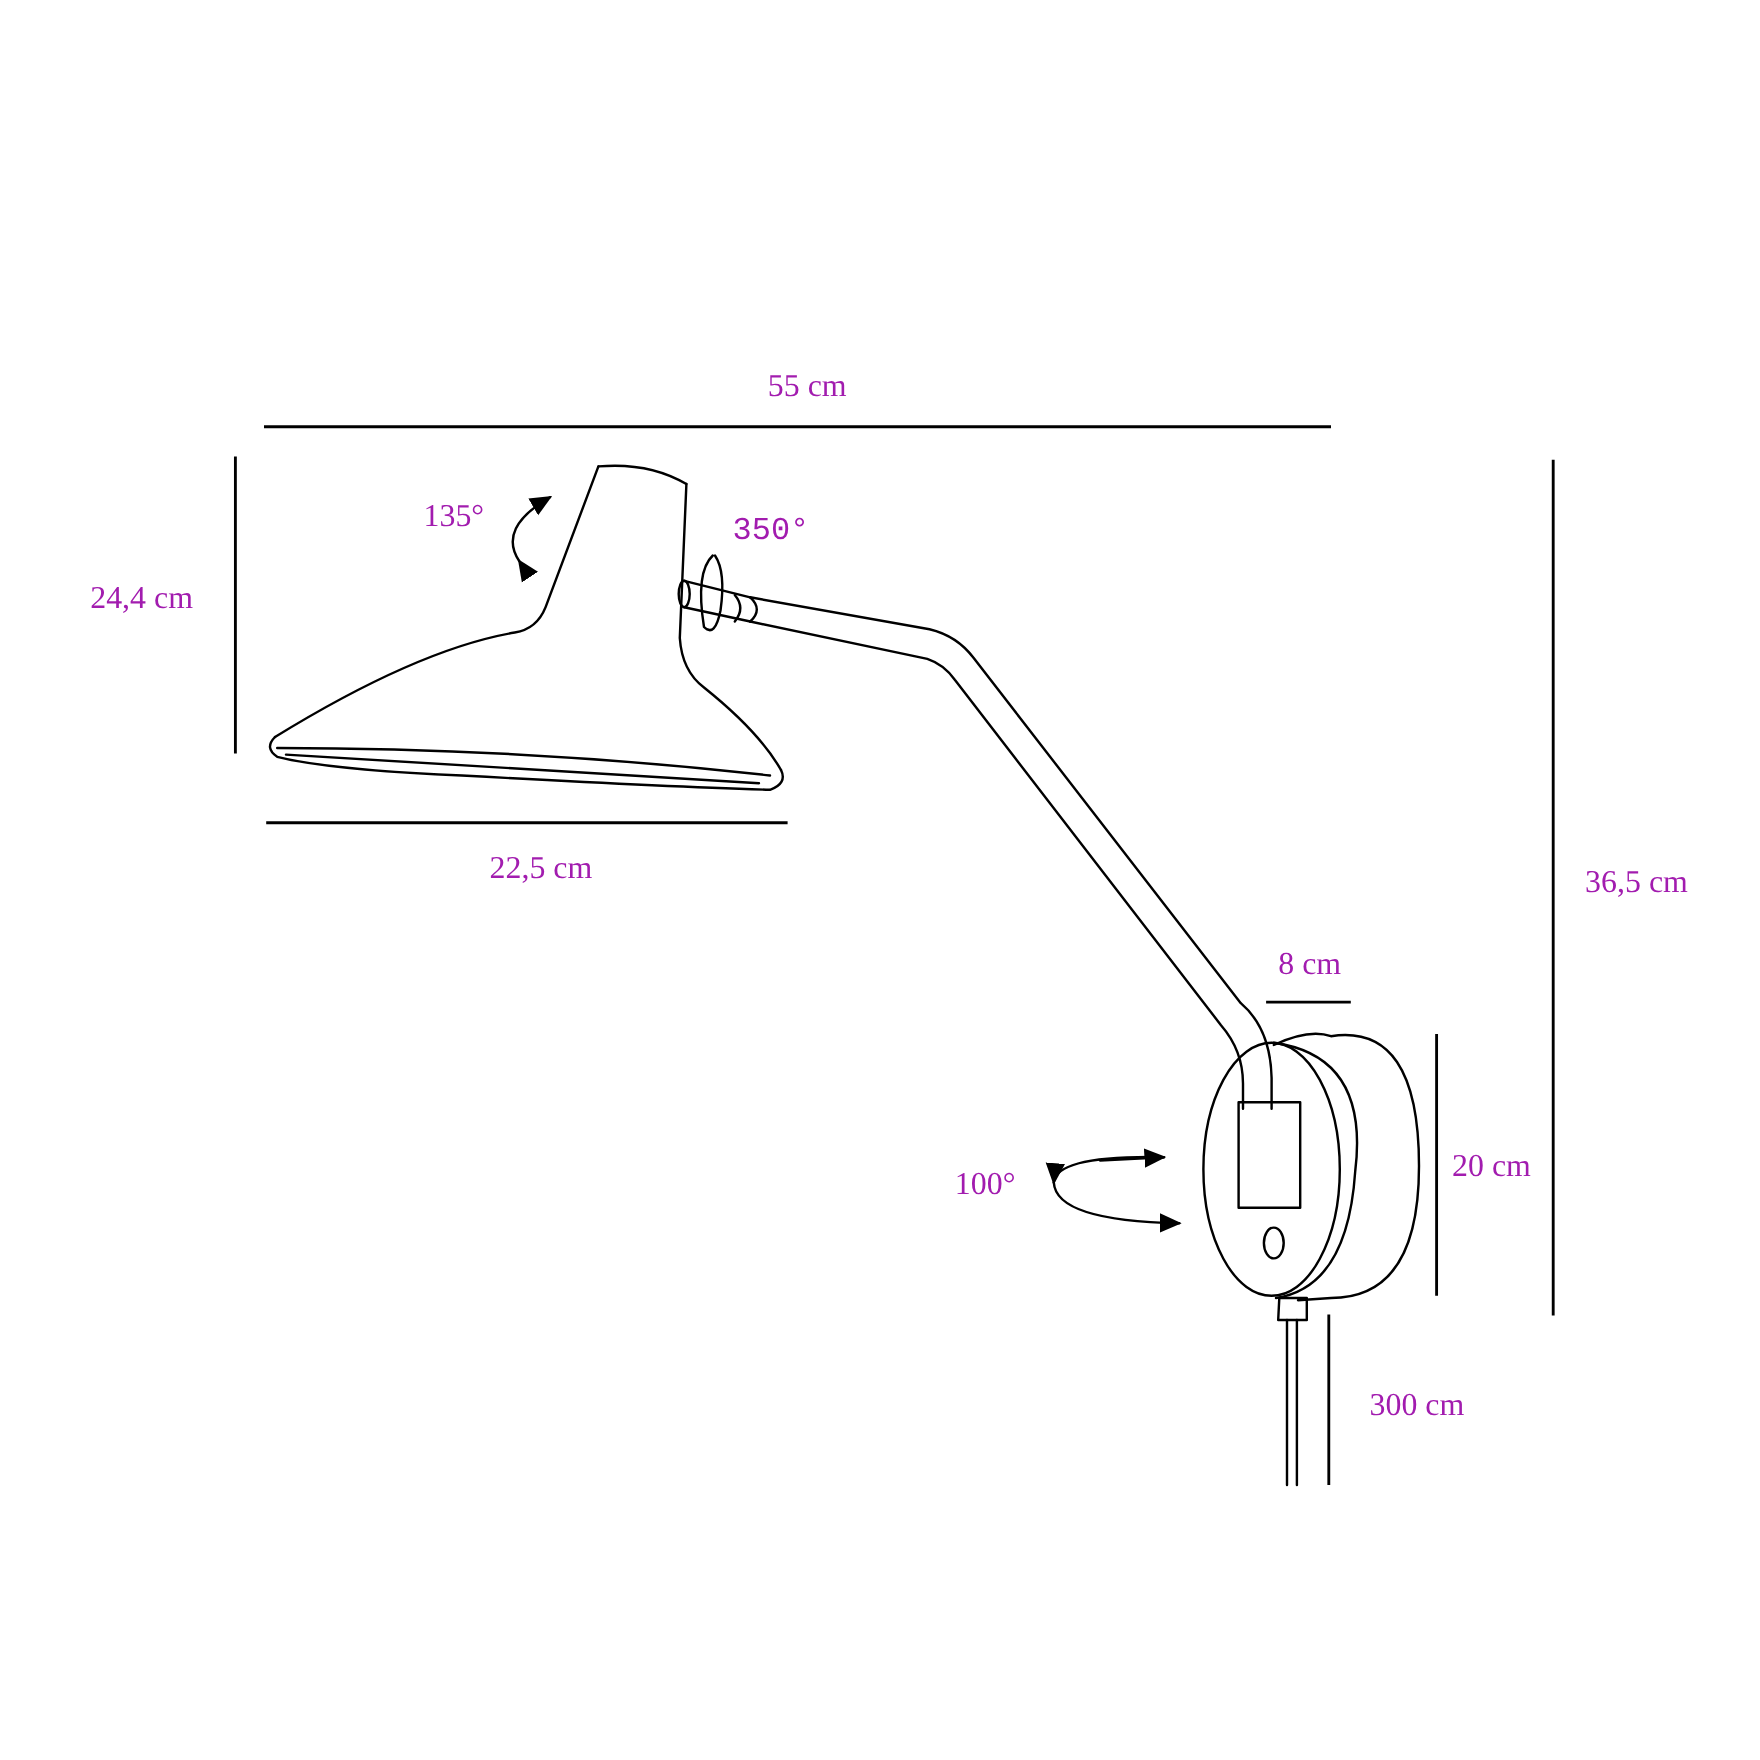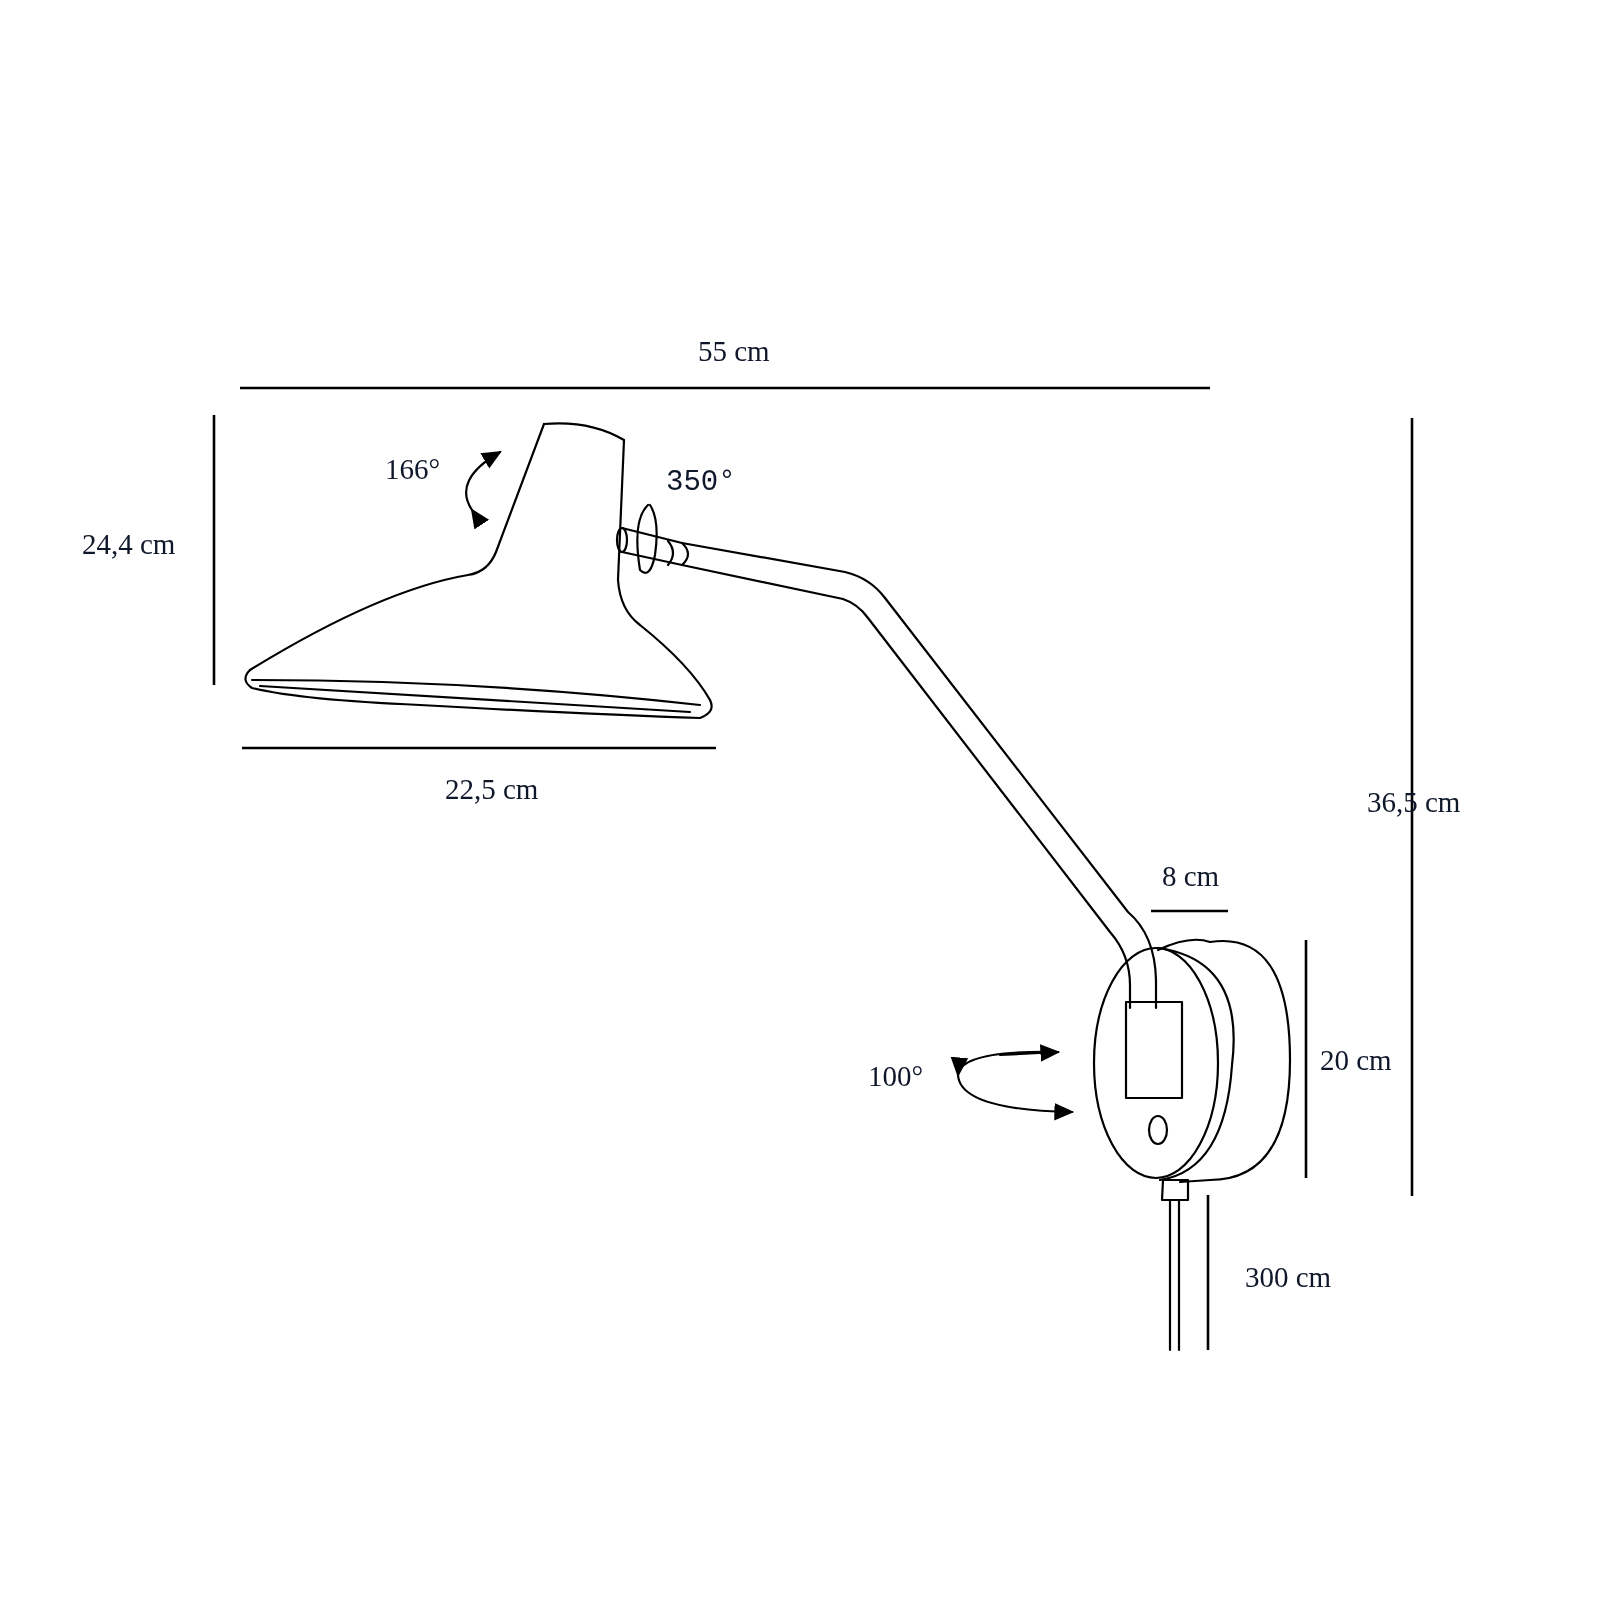--- a/index.html
+++ b/index.html
@@ -1,20 +1,20 @@
 <!DOCTYPE html>
 <html><head>
 <meta charset="utf-8">
 <style>
   html, body { margin:0; padding:0; background:#ffffff; }
   body { width:1600px; height:1600px; position:relative; overflow:hidden; }
   #diagram { position:absolute; left:0; top:0; width:1600px; height:1600px; }
   .stroke { fill:none; stroke:#000; stroke-width:2.2; stroke-linecap:round; stroke-linejoin:round; }
   .dim { fill:none; stroke:#000; stroke-width:2.6; }
-  .lbl { position:absolute; font-family:"Liberation Serif", serif; font-size:29px; color:#0f172a; white-space:nowrap; line-height:1; }
+  .lbl { position:absolute; font-family:"Liberation Serif", serif; font-size:29px; color:#a21caf; white-space:nowrap; line-height:1; }
 </style>
 </head>
 <body>
 
 <svg id="diagram" viewBox="0 0 1600 1600" xmlns="http://www.w3.org/2000/svg">
   <defs>
     <marker id="ah" markerWidth="10" markerHeight="10" refX="8" refY="5" orient="auto">
       <path d="M0,1 L9,5 L0,9 Z" fill="#000"></path>
     </marker>
   </defs>
@@ -65,19 +65,19 @@
   <path class="stroke" marker-start="url(#ah)" marker-end="url(#ah)" d="M472,510 Q452,480 500,452"></path>
   <path class="stroke" d="M648,505 Q632,520 640,570 Q650,580 655,555 Q660,520 650,505"></path>
   <path class="stroke" marker-end="url(#ah)" d="M1058,1052 Q960,1050 958,1075"></path>
   <path class="stroke" marker-end="url(#ah)" d="M958,1075 Q960,1110 1072,1112"></path>
   <path class="stroke" d="M1000,1055 L1058,1052" marker-end="url(#ah)"></path>
 </svg>
 
 <div class="lbl" style="left:698px; top:337px;">55 cm</div>
 <div class="lbl" style="left:82px; top:530px;">24,4 cm</div>
 <div class="lbl" style="left:445px; top:775px;">22,5 cm</div>
-<div class="lbl" style="left:1367px; top:788px;font-family:Liberation Serif, serif;">36,5 cm</div>
+<div class="lbl" style="left:1441px; top:788px;font-family:Liberation Serif, serif;">36,5 cm</div>
 <div class="lbl" style="left:1162px; top:862px;">8 cm</div>
 <div class="lbl" style="left:1320px; top:1046px;">20 cm</div>
 <div class="lbl" style="left:1245px; top:1263px;">300 cm</div>
-<div class="lbl" style="left:385px; top:455px;">166°</div>
+<div class="lbl" style="left:385px; top:455px;">135°</div>
 <div class="lbl" style="left:666px; top:468px;font-family:Liberation Mono, monospace;">350°</div>
 <div class="lbl" style="left:868px; top:1062px;">100°</div>
 
 </body></html>

